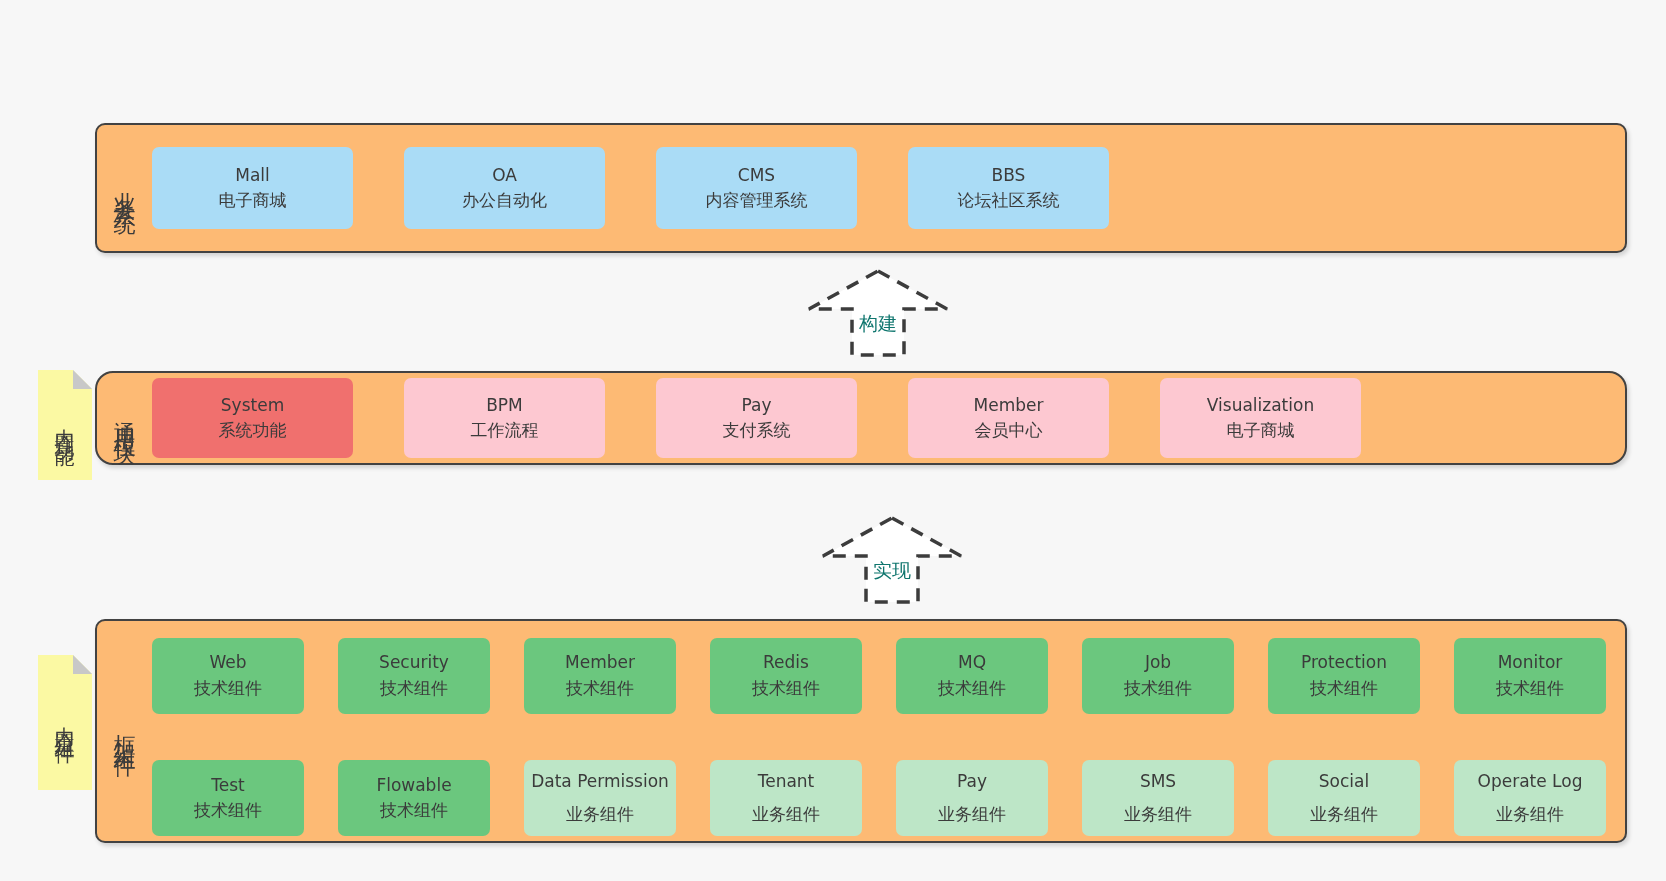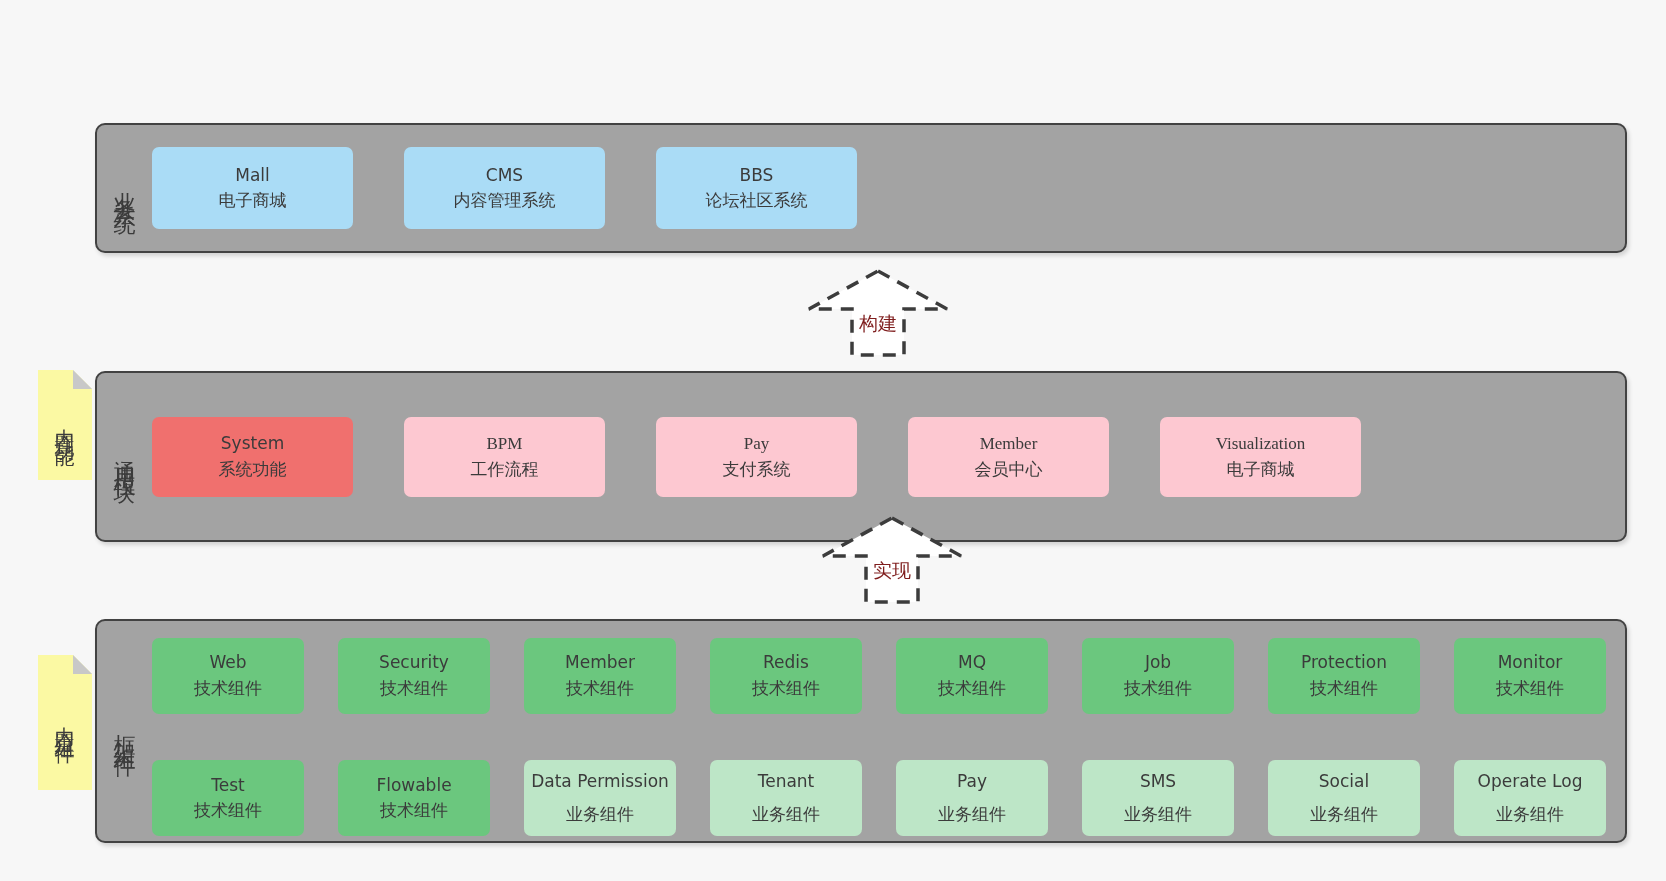--- a/index.html
+++ b/index.html
@@ -3,47 +3,47 @@
 <meta charset="utf-8">
 <style>
   html,body{margin:0;padding:0;background:#f7f7f7;}
   .stage{
     position:relative;width:1666px;height:881px;background:#f7f7f7;overflow:hidden;
     font-family:"DejaVu Sans","Liberation Sans",sans-serif;color:#3b3b3b;
   }
   
   .layer{
     position:absolute;left:95px;width:1532px;
-    background:#a3a3a3;border:2px solid #424242;border-radius:10px;
+    background:#fdba74;border:2px solid #424242;border-radius:10px;
     box-shadow:2px 3px 4px rgba(0,0,0,0.15);
     display:flex;box-sizing:border-box;
   }
   #layer-business{top:123px;height:130px;}
-  #layer-modules{top:371px;height:171px;}
+  #layer-modules{top:371px;height:94px;border-radius:18px;}
   #layer-components{top:619px;height:224px;}
   .vlabel{
     flex:0 0 55px;display:grid;place-items:center;
     writing-mode:vertical-rl;text-orientation:upright;
     font-size:22px;letter-spacing:7px;color:#3b3b3b;line-height:1;
   }
   .boxrow{flex:1;display:flex;align-items:center;gap:51px;}
   .rows{flex:1;display:flex;flex-direction:column;justify-content:center;gap:25px;}
   .boxrow.small{gap:34px;}
   
   .box{
     border-radius:7px;display:flex;flex-direction:column;align-items:center;justify-content:center;
     text-align:center;font-size:17px;line-height:1.5;box-sizing:border-box;padding:2px 6px;
   }
   .box.wide{width:201px;min-width:201px;}
   #layer-business .box{height:82px;}
   #layer-modules .box{height:80px;}
   .box.small{width:152px;min-width:152px;height:76px;margin-top:12px;}
   .c-blue{background:#aadcf6;}
   .c-red{background:#f0706e;}
-  .c-pink{background:#fdc8d1;font-family:Liberation Serif, serif;}
+  .c-pink{background:#fdc8d1;}
   .c-green{background:#6bc77e;}
   .c-lgreen{background:#bde6c7;gap:8px;}
   
   .sticky{position:absolute;left:38px;width:54px;}
   #sticky-modules{top:370px;height:110px;}
   #sticky-components{top:655px;height:135px;}
   .sticky .paper{
     position:absolute;inset:0;background:#fbf9a3;
     clip-path:polygon(0 0,calc(100% - 19px) 0,100% 19px,100% 100%,0 100%);
   }
@@ -59,34 +59,38 @@
   
   .arrow{position:absolute;width:144px;height:90px;}
   #arrow-build{left:806px;top:268px;}
   #arrow-implement{left:820px;top:515px;}
   .arrow svg{position:absolute;inset:0;width:100%;height:100%;overflow:visible;}
   .arrow polygon{
     fill:#ffffff;stroke:#3c3c3c;stroke-width:3.5;stroke-dasharray:13 9;stroke-linejoin:miter;
   }
   .arrow-label{
     position:absolute;top:42px;left:50%;transform:translateX(-50%);
-    background:#ffffff;padding:1px 3px;font-size:19px;white-space:nowrap;color:#7f1d1d;font-family:Liberation Mono, monospace;
+    background:#ffffff;padding:1px 3px;font-size:19px;white-space:nowrap;color:#0f766e;font-family:Liberation Mono, monospace;
   }
 </style>
 </head>
 <body>
 
 <div class="stage">
 
   <section class="layer" id="layer-business">
     <div class="vlabel">业务系统</div>
     <div class="boxrow">
       <div class="box wide c-blue">
         <span>Mall</span>
         <span>电子商城</span>
+      </div>
+      <div class="box wide c-blue">
+        <span>OA</span>
+        <span>办公自动化</span>
       </div>
       <div class="box wide c-blue">
         <span>CMS</span>
         <span>内容管理系统</span>
       </div>
       <div class="box wide c-blue">
         <span>BBS</span>
         <span>论坛社区系统</span>
       </div>
     </div>

